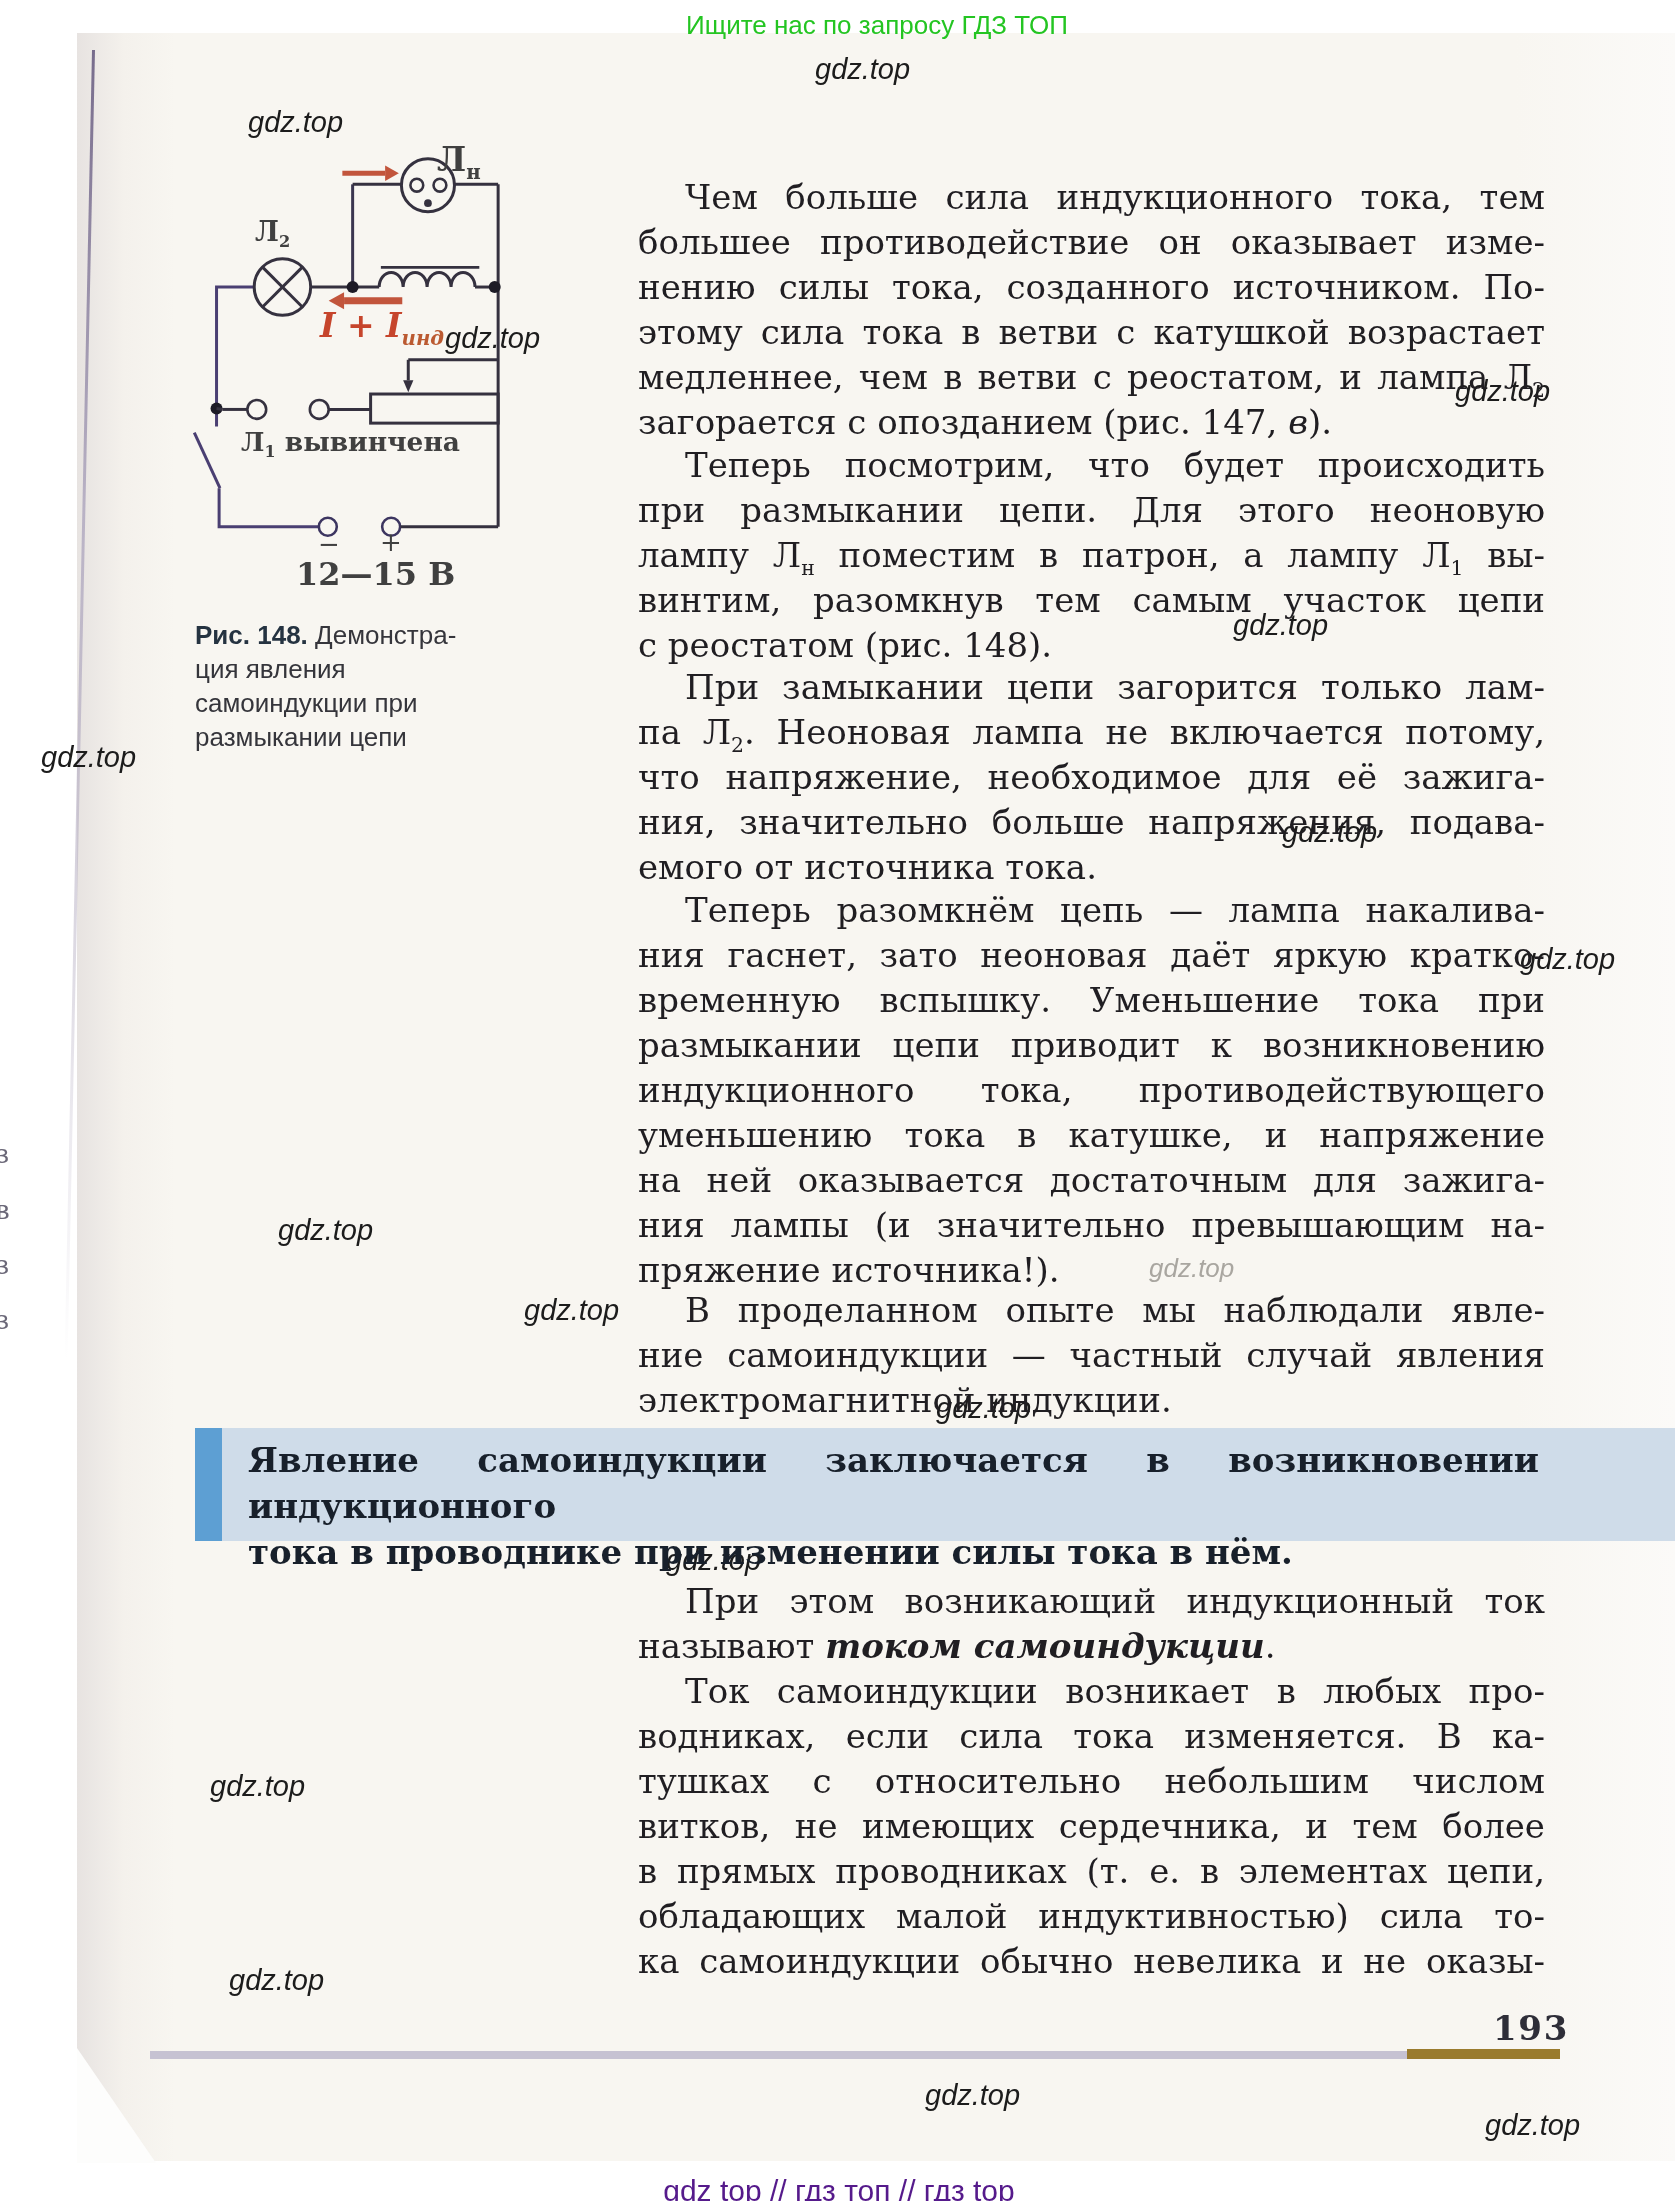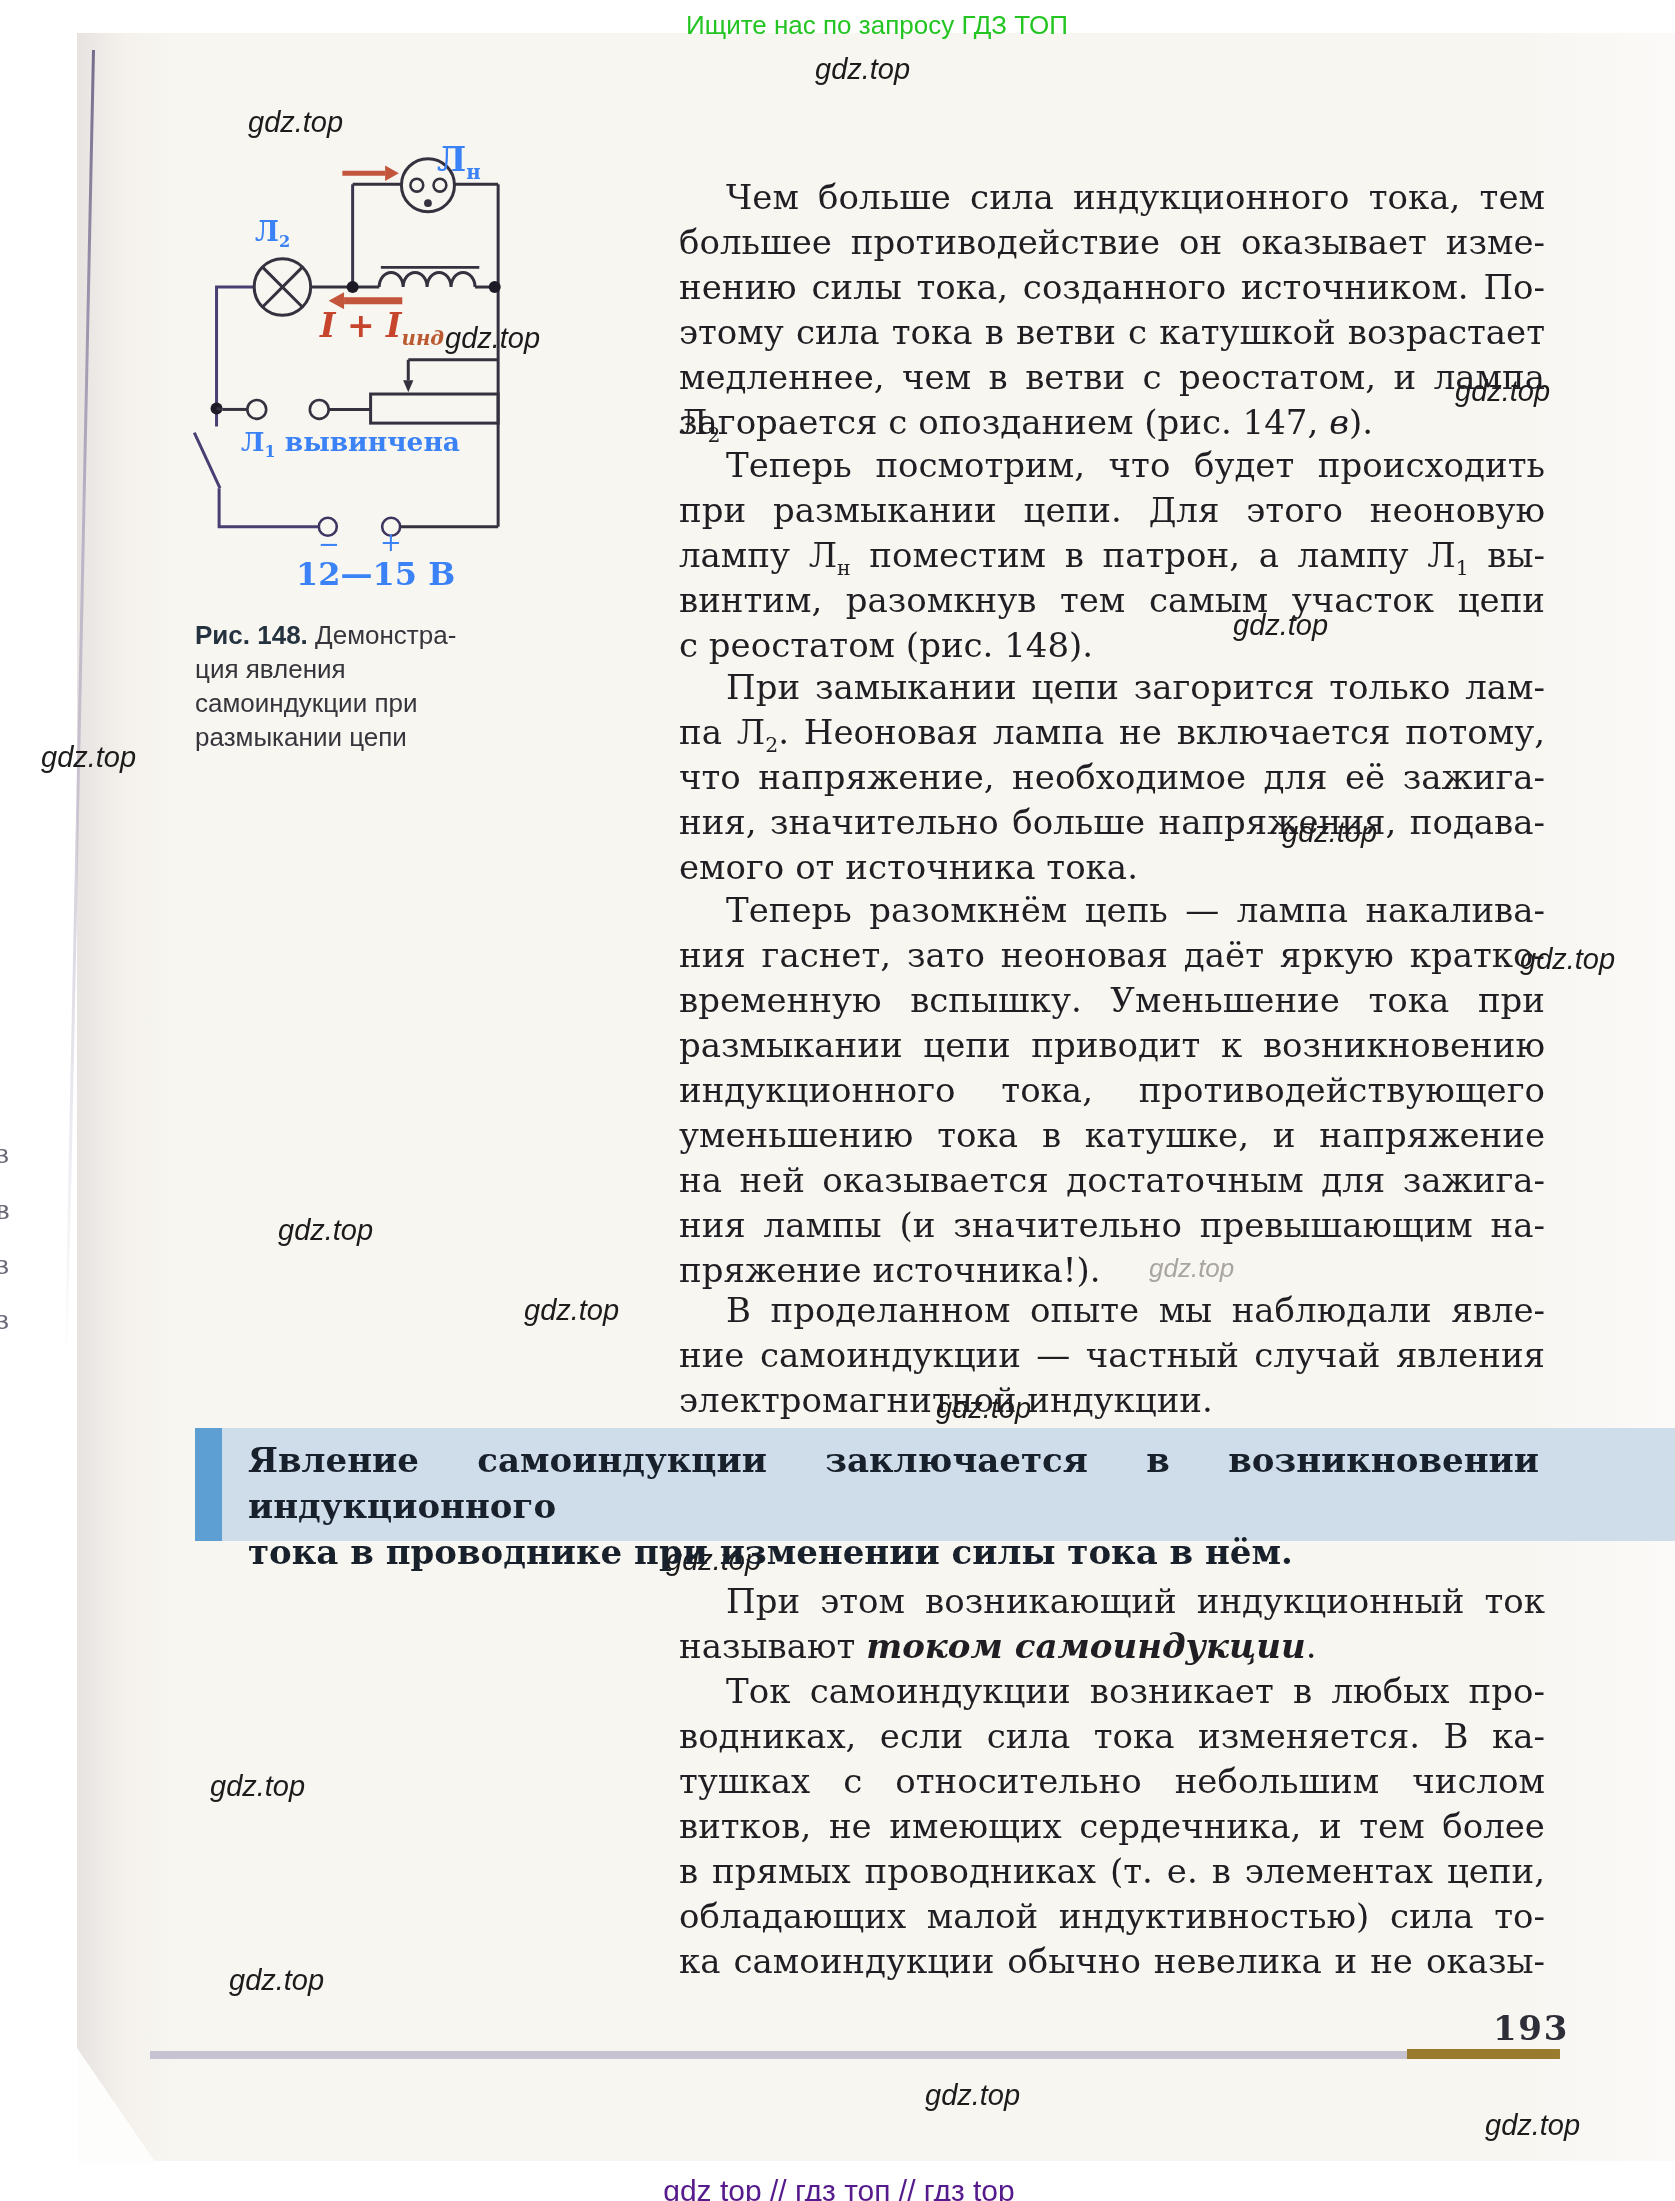--- a/index.html
+++ b/index.html
@@ -14,39 +14,39 @@
          transform:rotate(1.2deg);transform-origin:top left;}
   .green-header{position:absolute;left:676px;top:10.3px;width:402px;text-align:center;
          font-family:"Liberation Sans",sans-serif;font-size:26px;color:#24c522;}
   .wm{position:absolute;font-family:"Liberation Sans",sans-serif;font-size:29px;color:#1c1c1c;white-space:nowrap;font-style:italic;}
   .wm-light{color:#a9a6a0;font-size:26px;}
   .mglyph{position:absolute;left:-5.1px;font-family:"DejaVu Serif",serif;font-size:26px;color:#6b6878;}
 
   
   .circuit-svg{position:absolute;left:0;top:0;pointer-events:none;}
   .fig-label{position:absolute;font-family:"DejaVu Serif",serif;font-weight:bold;
-             color:#3b82f6;white-space:nowrap;}
+             color:#404040;white-space:nowrap;}
   .fig-label sub{font-size:60%;}
   .lbl-ln{left:437px;top:140px;font-size:33px;}
   .lbl-l2{left:255px;top:216px;font-size:27px;}
   .lbl-l1{left:241px;top:426px;font-size:26.5px;}
   .lbl-minus{left:318px;top:529px;font-size:26px;font-weight:normal;}
   .lbl-plus{left:380px;top:527px;font-size:26px;font-weight:normal;}
   .lbl-voltage{left:296px;top:555px;font-size:32px;}
   .lbl-current{left:320px;top:306px;font-size:33px;font-style:italic;color:#c6452c;font-weight:bold;}
   .lbl-current sub{color:#bb5a31;}
   .caption{position:absolute;left:195px;top:618px;width:308px;
            font-family:"Liberation Sans",sans-serif;font-size:26px;line-height:34px;color:#35353b;}
   .cap-line b{color:#253341;margin-top:48px;}
 
   
   .body-text{position:absolute;left:638px;top:0;width:907px;}
   .para{position:absolute;left:0;width:907px;}
   .tline{height:45px;line-height:45px;font-size:34px;color:#201e22;
-         text-align:justify;text-align-last:justify;white-space:normal;overflow:visible;margin-left:41px;}
+         text-align:justify;text-align-last:justify;white-space:normal;overflow:visible;}
   .tline.indent{padding-left:47px;}
   .tline.lastline{text-align-last:left;}
   .tline sub{font-size:60%;}
 
   
   .def-box{position:absolute;left:195px;top:1428px;width:1637px;height:113px;background:#cfdce9;}
   .def-bar{position:absolute;left:0;top:0;width:27px;height:113px;background:#5d9fd3;}
   .def-text{position:absolute;left:53px;top:8.6px;width:1291px;font-size:34px;font-weight:bold;
             color:#18202b;line-height:46px;}
   .def-line{text-align:justify;text-align-last:justify;}

